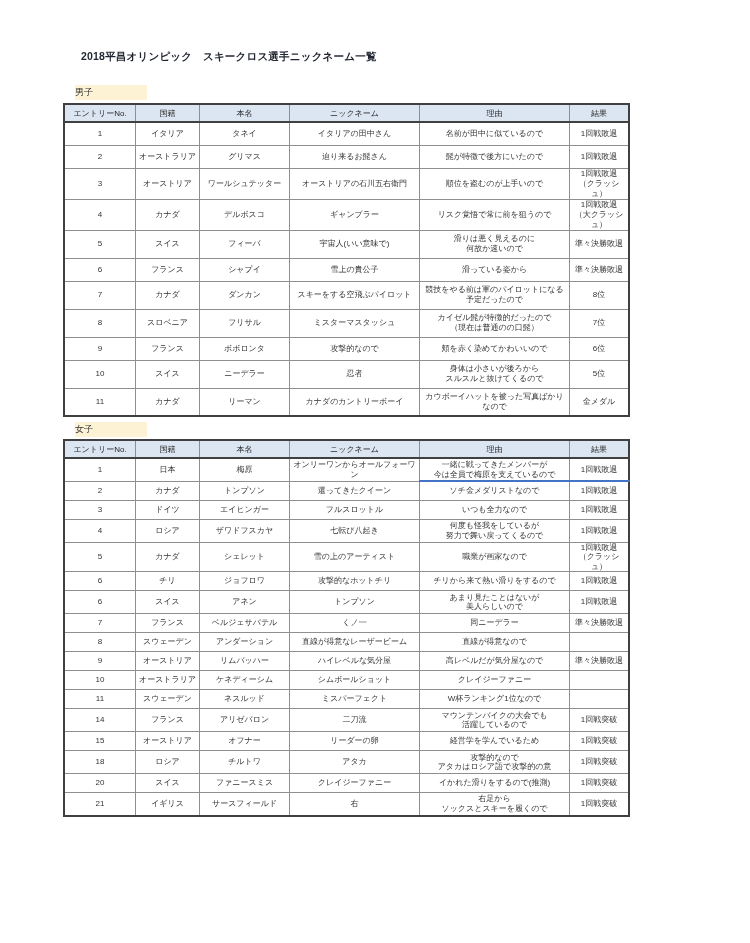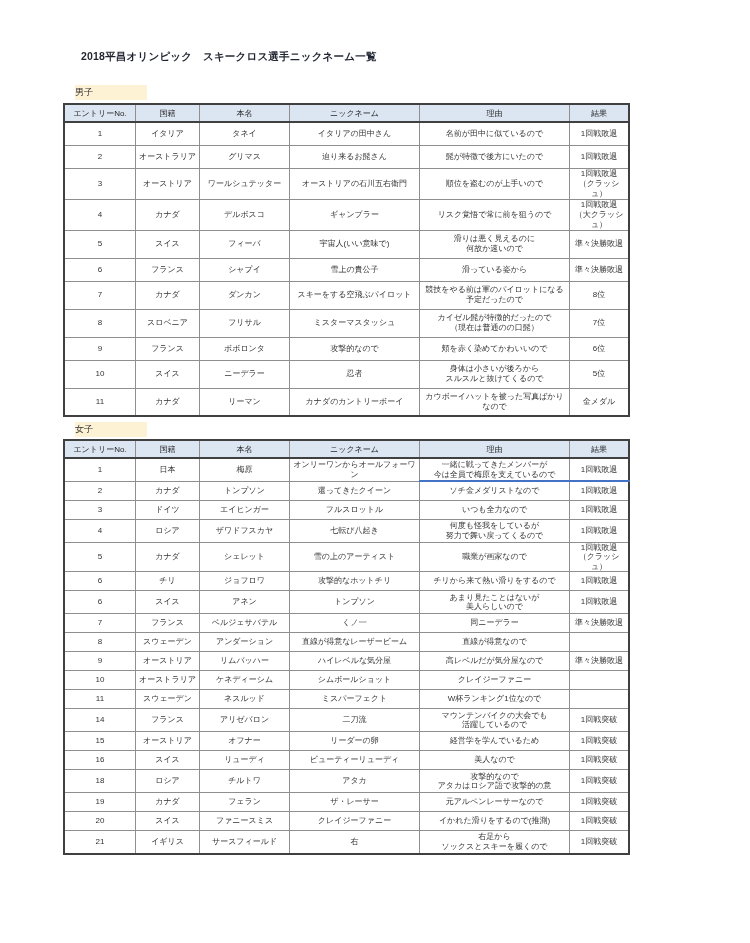--- a/index.html
+++ b/index.html
@@ -326,46 +326,30 @@
           <td class="c5">1回戦突破</td>
         </tr>
         <tr>
           <td class="c0">15</td>
           <td class="c1">オーストリア</td>
           <td class="c2">オフナー</td>
           <td class="c3">リーダーの卵</td>
           <td class="c4">経営学を学んでいるため</td>
           <td class="c5">1回戦突破</td>
         </tr>
-        <tr>
-          <td class="c0">16</td>
-          <td class="c1">スイス</td>
-          <td class="c2">リューディ</td>
-          <td class="c3">ビューティーリューディ</td>
-          <td class="c4">美人なので</td>
-          <td class="c5">1回戦突破</td>
-        </tr>
         <tr class="tall">
           <td class="c0">18</td>
           <td class="c1">ロシア</td>
           <td class="c2">チルトワ</td>
           <td class="c3">アタカ</td>
           <td class="c4">攻撃的なので
 アタカはロシア語で攻撃的の意</td>
           <td class="c5">1回戦突破</td>
         </tr>
         <tr>
-          <td class="c0">19</td>
-          <td class="c1">カナダ</td>
-          <td class="c2">フェラン</td>
-          <td class="c3">ザ・レーサー</td>
-          <td class="c4">元アルペンレーサーなので</td>
-          <td class="c5">1回戦突破</td>
-        </tr>
-        <tr>
           <td class="c0">20</td>
           <td class="c1">スイス</td>
           <td class="c2">ファニースミス</td>
           <td class="c3">クレイジーファニー</td>
           <td class="c4">イかれた滑りをするので(推測)</td>
           <td class="c5">1回戦突破</td>
         </tr>
         <tr class="tall">
           <td class="c0">21</td>
           <td class="c1">イギリス</td>

